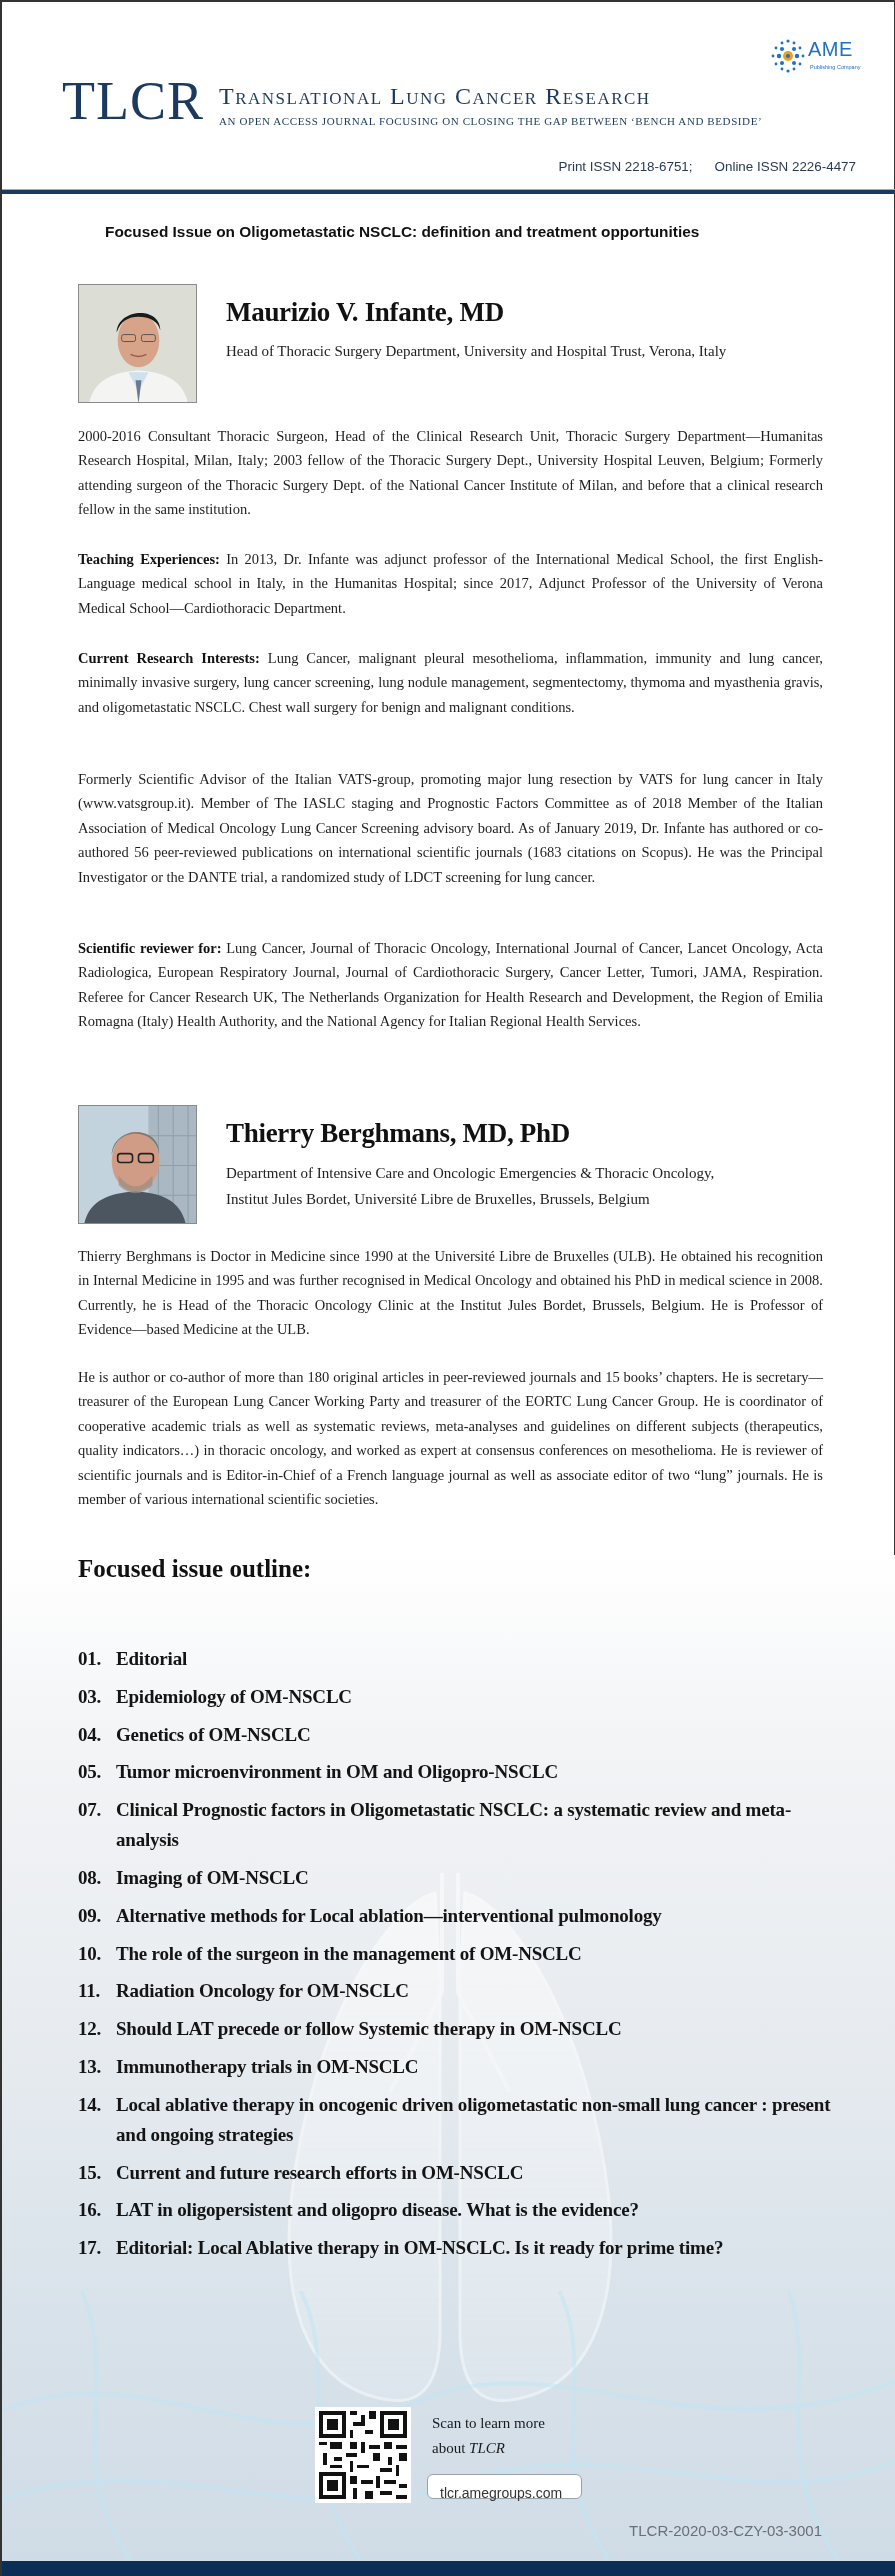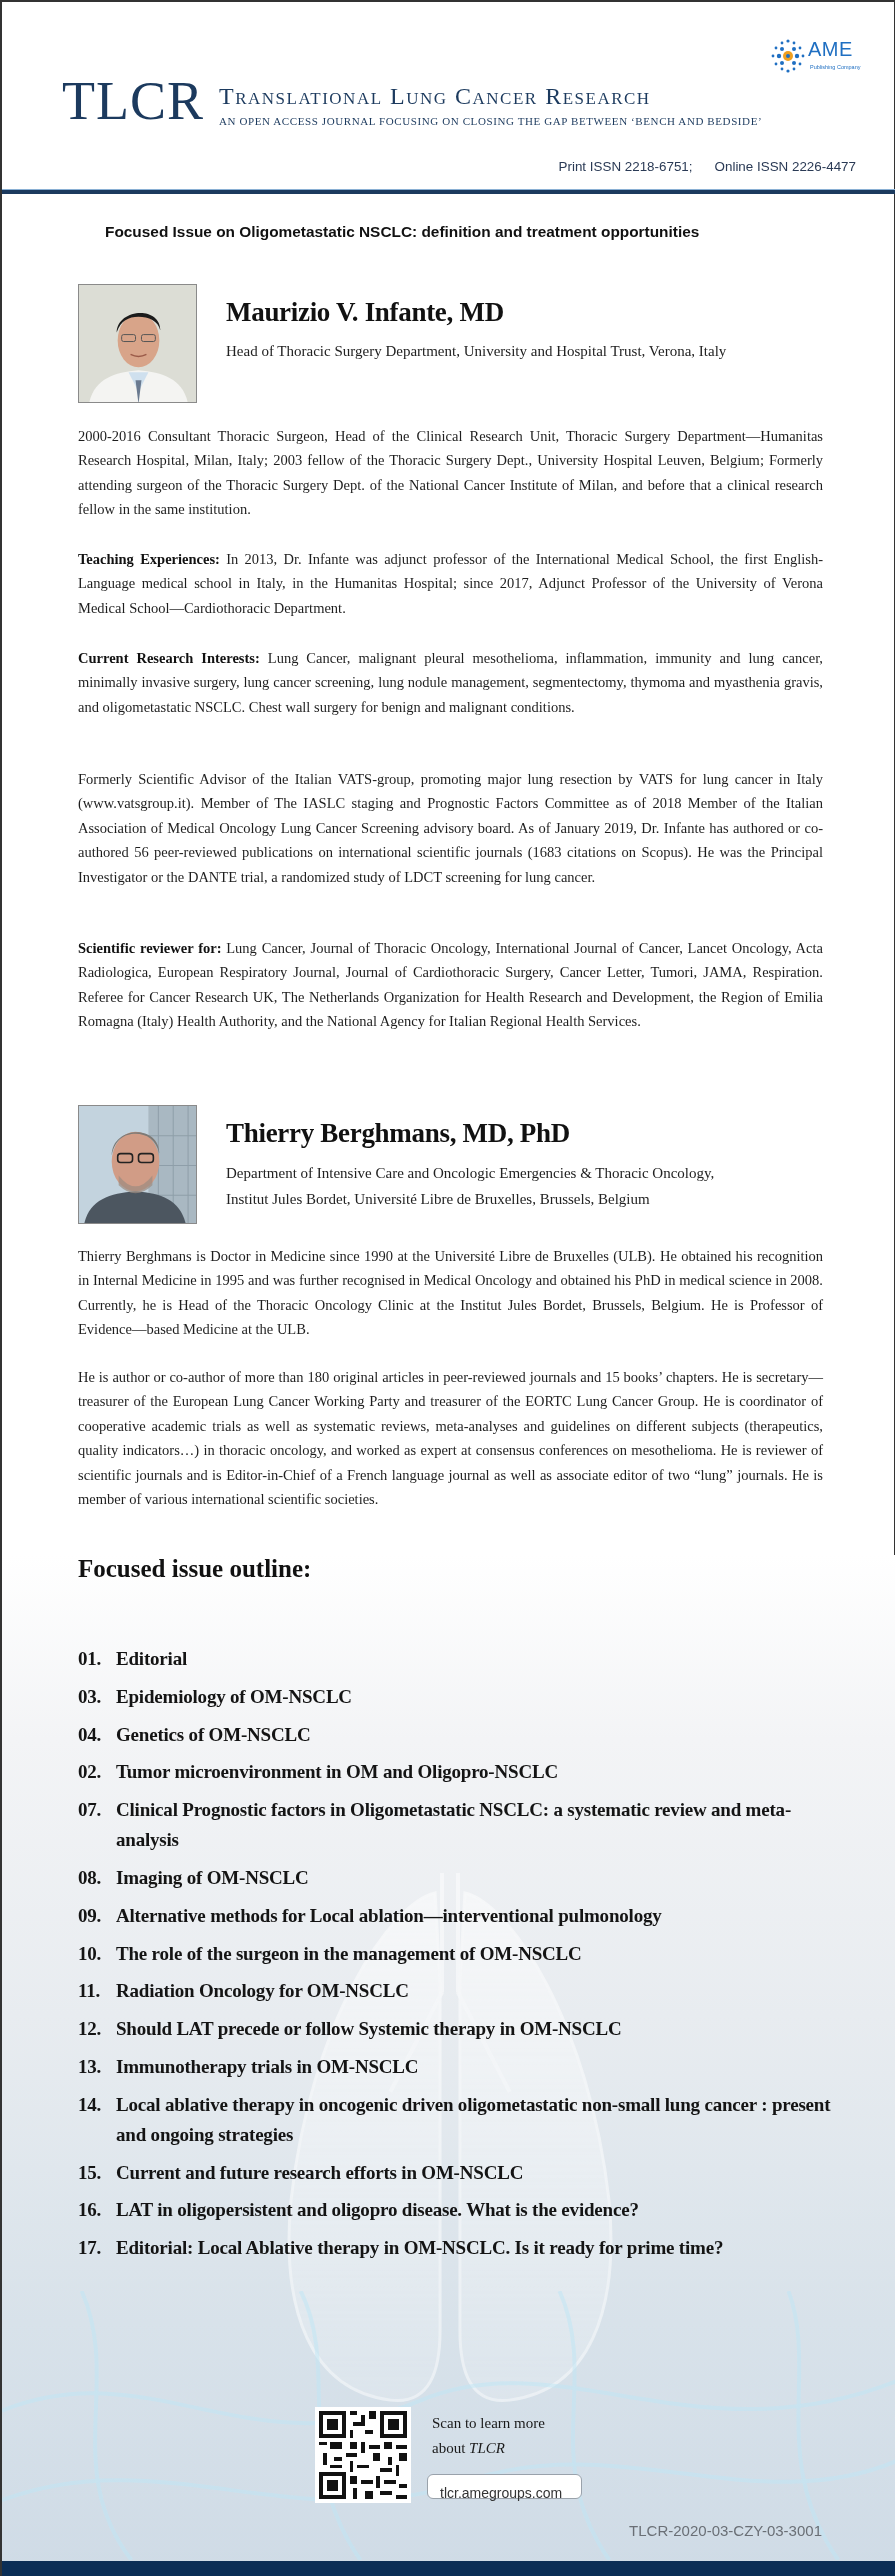--- a/index.html
+++ b/index.html
@@ -187,21 +187,21 @@
       </li>
     <li>
         <span class="num">03.</span>
         <span class="txt">Epidemiology of OM-NSCLC</span>
       </li>
     <li>
         <span class="num">04.</span>
         <span class="txt">Genetics of OM-NSCLC</span>
       </li>
     <li>
-        <span class="num">02.</span>
+        <span class="num">05.</span>
         <span class="txt">Tumor microenvironment in OM and Oligopro-NSCLC</span>
       </li>
     <li>
         <span class="num">07.</span>
         <span class="txt">Clinical Prognostic factors in Oligometastatic NSCLC: a systematic review and meta-analysis</span>
       </li>
     <li>
         <span class="num">08.</span>
         <span class="txt">Imaging of OM-NSCLC</span>
       </li>

